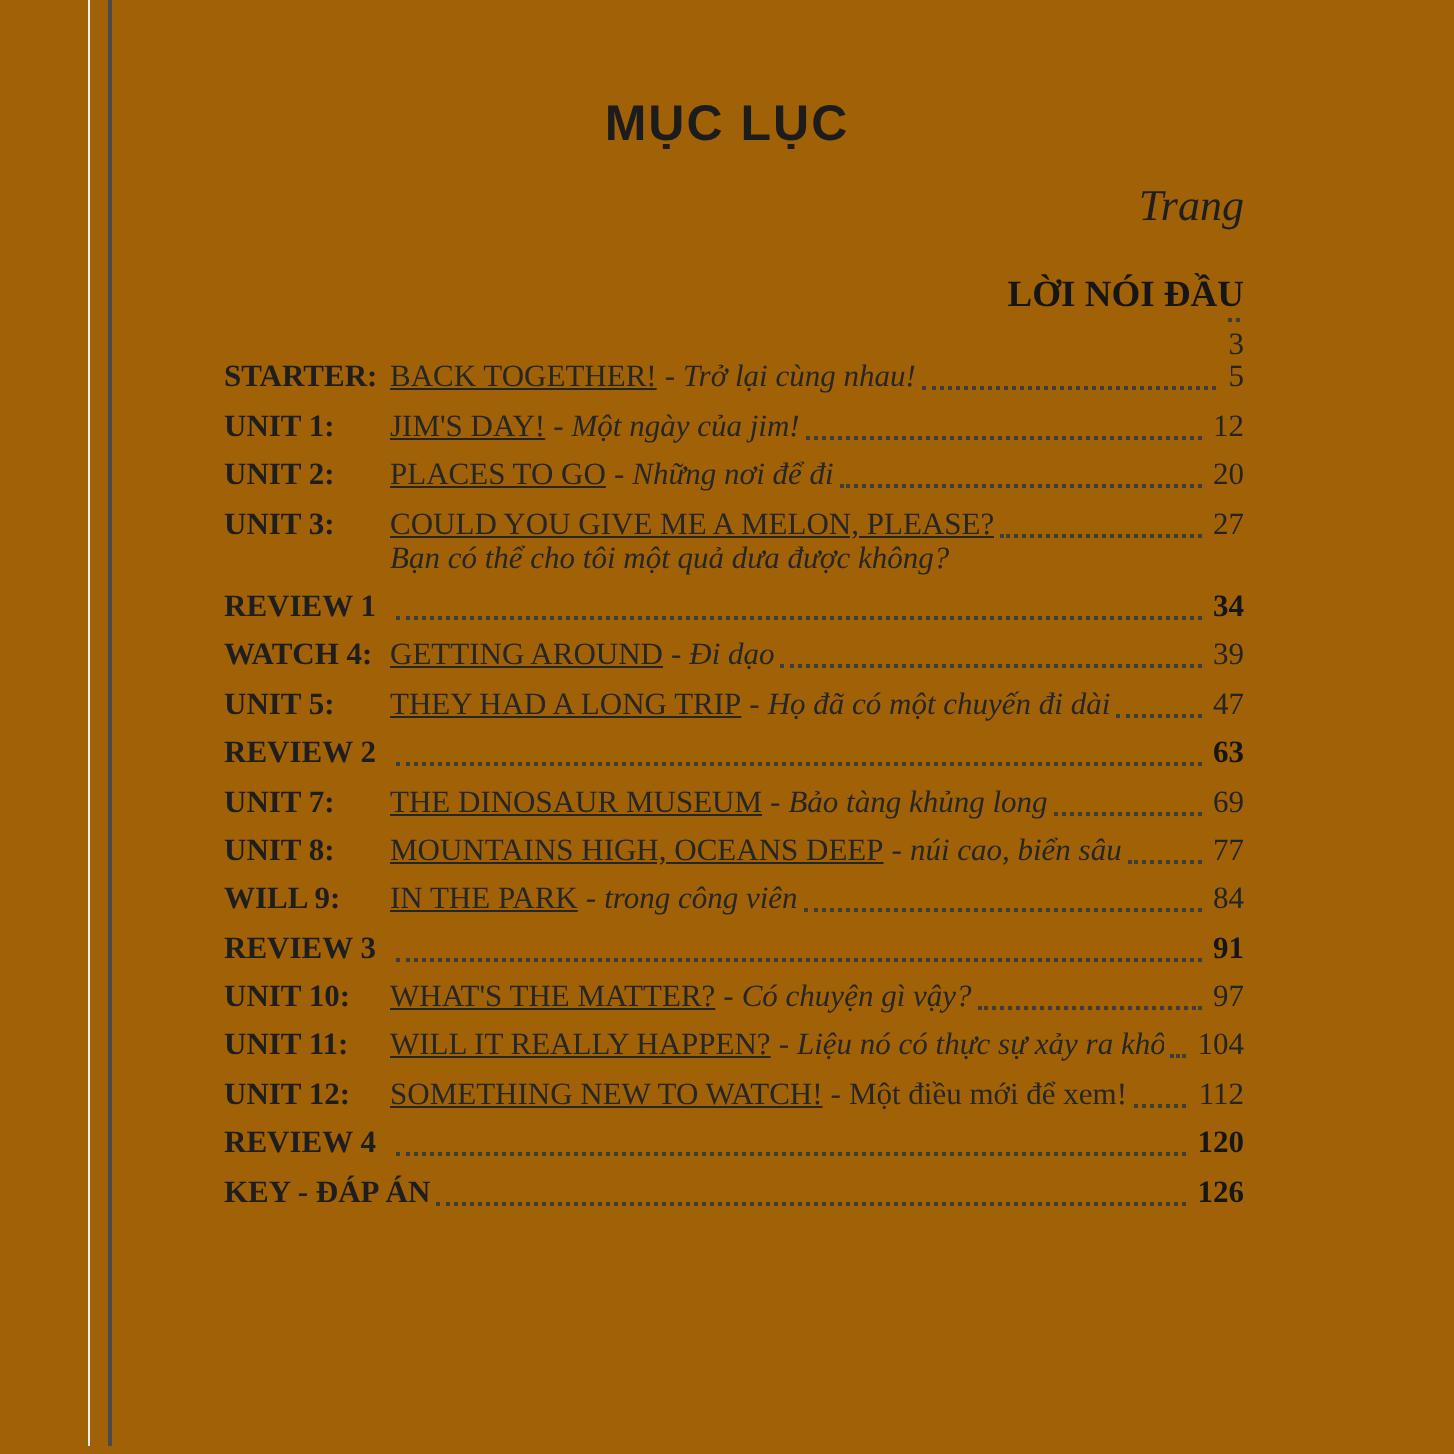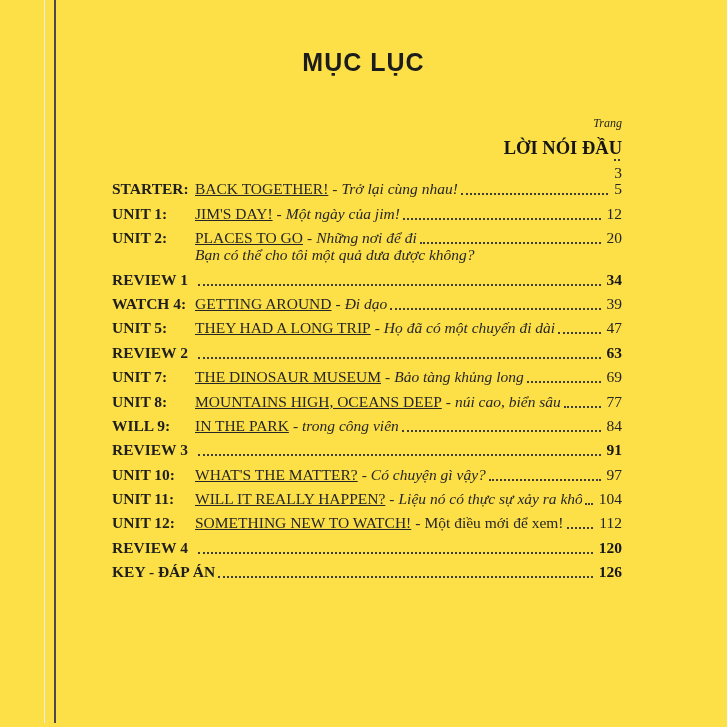--- a/index.html
+++ b/index.html
@@ -1,32 +1,32 @@
 <!DOCTYPE html>
 <html><head>
 <meta charset="utf-8">
 <style>
   html,body{margin:0;padding:0;}
   body{
     width:727px;height:727px;overflow:hidden;background:#ffffff;
     font-family:"Liberation Serif","DejaVu Serif",serif;color:#262626;
     position:relative;
   }
-  .page{position:absolute;inset:0;background:#fde047;}
+  .page{position:absolute;inset:0;background:#a16207;}
   .edge-line{position:absolute;top:0;}
   .edge-line.faint{left:44px;width:1px;height:723px;background:#ececec;}
   .edge-line.dark{left:54px;width:2px;height:723px;background:#4a4a4a;}
   .title{
     position:absolute;top:48px;left:0;right:0;margin:0;
     text-align:center;font-family:"Liberation Sans","DejaVu Sans",sans-serif;
     font-size:25px;font-weight:bold;letter-spacing:1px;color:#1c1c1c;
   }
   .trang{
-    position:absolute;top:116px;right:105px;
-    font-style:italic;font-size:12px;color:#1f1f1f;
+    position:absolute;top:90px;right:105px;
+    font-style:italic;font-size:22px;color:#1f1f1f;
   }
   .toc{position:absolute;left:112px;right:105px;top:138px;}
   .row{display:flex;align-items:flex-end;height:24.4px;}
   .row.preface{height:24px;margin-bottom:12px;flex-direction:column;}
   .label{
     flex:0 0 auto;min-width:83px;font-weight:bold;font-size:15.5px;
     white-space:nowrap;color:#1e1e1e;
   }
   .row.preface .label{font-size:18.5px;min-width:0;color:#161616;}
   .titlebit{flex:0 1 auto;white-space:nowrap;overflow:hidden;font-size:15.5px;}
@@ -81,20 +81,26 @@
     </div>
 
     <div class="row">
       <span class="label">UNIT 2:</span>
       <span class="titlebit"><span class="en">PLACES TO GO</span><span class="sep">-</span><span class="vi">Những nơi để đi</span></span>
       <span class="dots"></span>
       <span class="pg">20</span>
     </div>
 
     <div>
+      <div class="row">
+        <span class="label">UNIT 3:</span>
+        <span class="titlebit"><span class="en">COULD YOU GIVE ME A MELON, PLEASE?</span></span>
+        <span class="dots"></span>
+        <span class="pg">27</span>
+      </div>
       <div class="subline">Bạn có thể cho tôi một quả dưa được không?</div>
     </div>
 
     <div class="row">
       <span class="label">REVIEW 1</span>
       <span class="dots"></span>
       <span class="pg b">34</span>
     </div>
 
     <div class="row">

